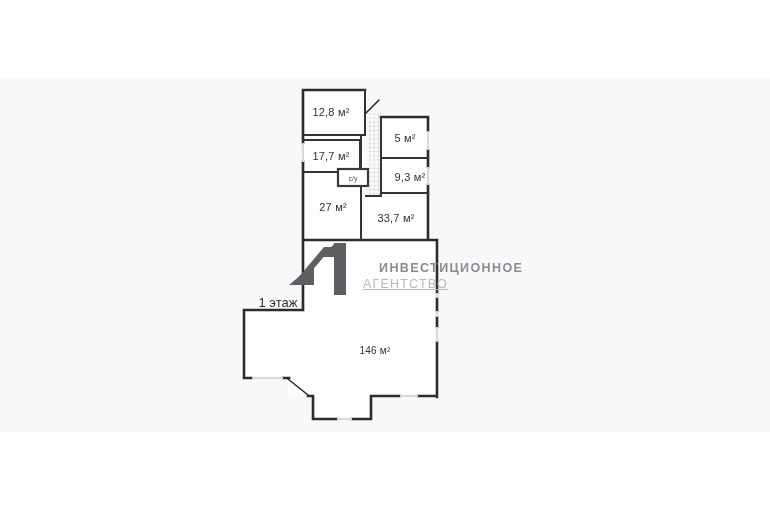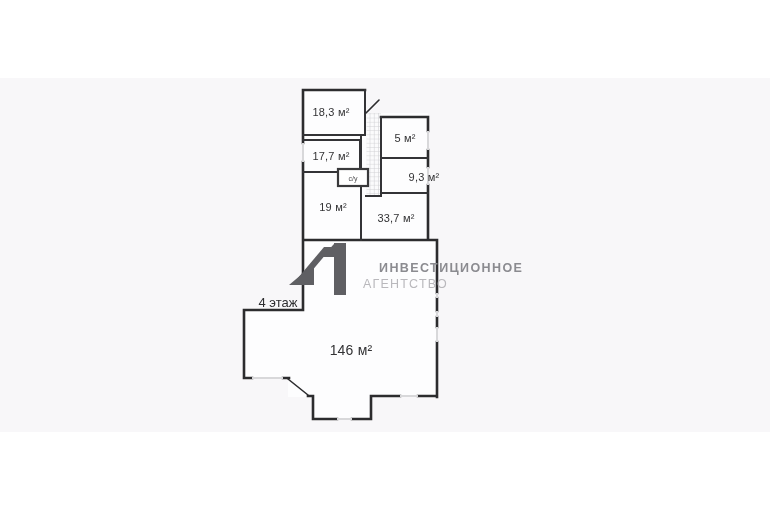--- a/index.html
+++ b/index.html
@@ -10,35 +10,35 @@
   }
   .photo-band{
     position:absolute;left:0;top:78px;width:770px;height:354px;
     background:#f8f7f9;
   }
   svg.plan{position:absolute;left:0;top:0;}
   .room-label{
     position:absolute;transform:translate(-50%,-50%);
     font-size:11px;color:#323234;white-space:nowrap;letter-spacing:.2px;
   }
-  .room-label.big{font-size:14px;}
+  .room-label.big{font-size:10px;margin-left:24px;}
   .room-label.tiny{font-size:7px;color:#4a4a4c;letter-spacing:0;}
   .floor-label{
     position:absolute;transform:translate(-50%,-50%);
     font-size:13px;color:#2e2e30;white-space:nowrap;
   }
   .wm-text1{
     position:absolute;left:363px;top:261px;
     font-size:12.5px;font-weight:700;letter-spacing:1.4px;
     color:#8b8b90;white-space:nowrap;padding-left:16px;
   }
   .wm-text2{
     position:absolute;left:363px;top:277px;
     font-size:12.5px;font-weight:500;letter-spacing:1.2px;
-    color:#b9b8bc;white-space:nowrap;
+    color:#b9b8bc;white-space:nowrap;text-decoration:underline;
   }
 </style>
 </head>
 <body>
 
 <div class="photo-band"></div>
 
 <svg class="plan" width="770" height="510" viewBox="0 0 770 510">
   <defs>
     <pattern id="ht" patternUnits="userSpaceOnUse" width="4.2" height="4.2">
@@ -96,32 +96,32 @@
   <rect x="338" y="169" width="30" height="17" fill="#ffffff" stroke="#39393b" stroke-width="2.2"></rect>
 
   <g fill="#5f5f63">
     <polygon points="292,285 324,247 332,247 300,285"></polygon>
     <polygon points="289,285 314,285 314,264"></polygon>
     <polygon points="334,243 346,243 346,295 334,295"></polygon>
     <polygon points="322,257 334,244 334,257"></polygon>
   </g>
 </svg>
 
-<div class="room-label" style="left:331px;top:112px">18,3 м²</div>
+<div class="room-label" style="left:331px;top:112px">12,8 м²</div>
 
 <div class="room-label" style="left:331px;top:156px">17,7 м²</div>
 
 <div class="room-label tiny" style="left:353px;top:178px">с/у</div>
 
-<div class="room-label" style="left:333px;top:207px">19 м²</div>
+<div class="room-label" style="left:333px;top:207px">27 м²</div>
 
 <div class="room-label" style="left:405px;top:138px">5 м²</div>
 
-<div class="room-label" style="left:424px;top:177px">9,3 м²</div>
+<div class="room-label" style="left:410px;top:177px">9,3 м²</div>
 
 <div class="room-label" style="left:396px;top:218px">33,7 м²</div>
 
 <div class="room-label big" style="left:351px;top:350px">146 м²</div>
 
-<div class="floor-label" style="left:278px;top:302px">4 этаж</div>
+<div class="floor-label" style="left:278px;top:302px">1 этаж</div>
 
 <div class="wm-text1">ИНВЕСТИЦИОННОЕ</div>
 <div class="wm-text2">АГЕНТСТВО</div>
 
 </body></html>

